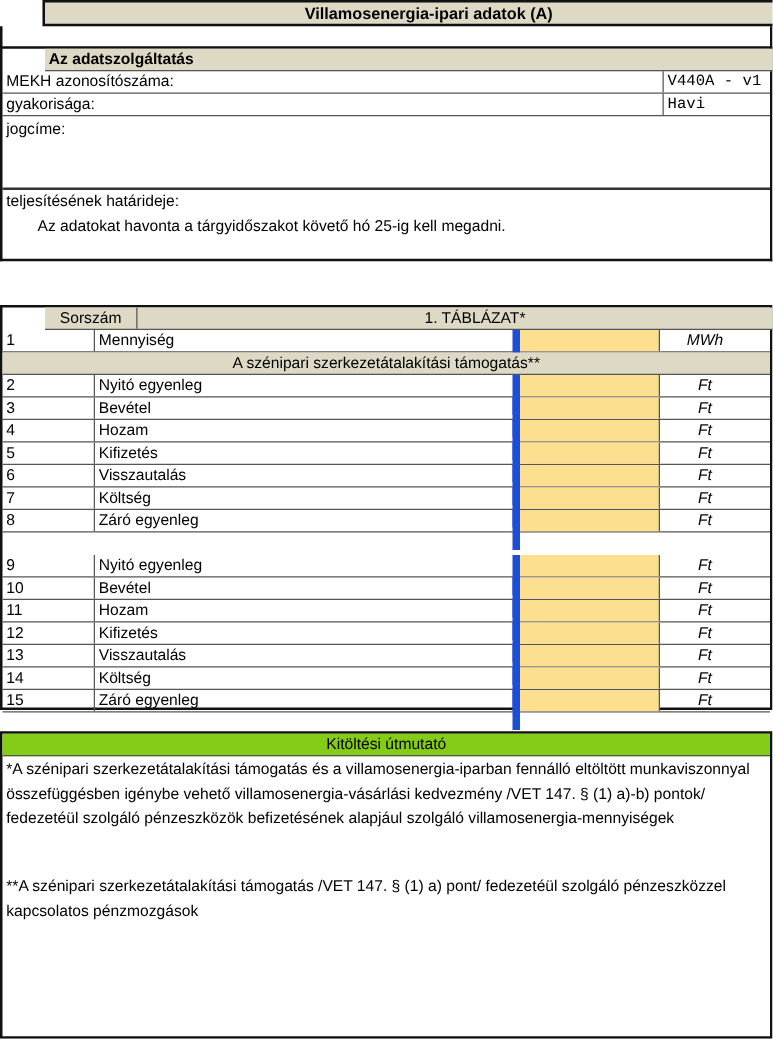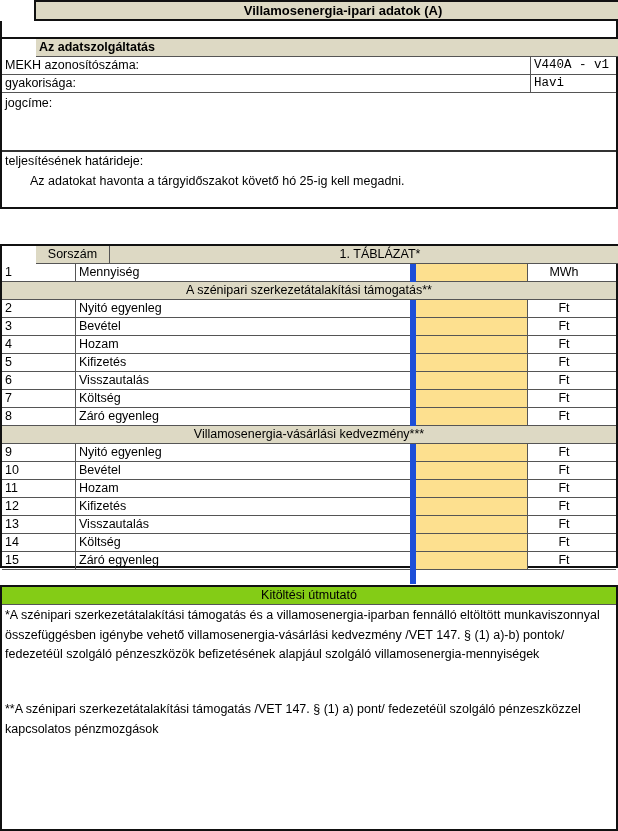--- a/index.html
+++ b/index.html
@@ -19,21 +19,21 @@
   #info .row { position: absolute; left: 0; width: 614px; box-sizing: border-box; border-bottom: 1px solid #555; }
   .lbl { position: absolute; left: 3px; line-height: 17px; }
   .val { position: absolute; left: 528px; line-height: 17px; padding-left: 3px; border-left: 1px solid #555; height: 100%; box-sizing: border-box; font-family: Liberation Mono, monospace; }
 
   
   #tbl { left: 0; top: 244px; width: 618px; height: 324px; border: 2px solid #111; }
   .trow { position: absolute; left: 0; width: 614px; height: 18px; border-bottom: 1px solid #555; box-sizing: border-box; }
   .trow .num { position: absolute; left: 0; width: 74px; height: 17px; padding-left: 3px; line-height: 17px; box-sizing: border-box; border-right: 1px solid #555; }
   .trow .name { position: absolute; left: 74px; width: 340px; height: 32px; padding-left: 3px; line-height: 17px; box-sizing: border-box; border-right: 6px solid #1d4ed8; }
   .trow .inp { position: absolute; left: 414px; width: 112px; height: 17px; box-sizing: border-box; border-right: 1px solid #555; background: #fde08f; }
-  .trow .unit { position: absolute; left: 526px; width: 72px; height: 17px; text-align: center; line-height: 17px; }
+  .trow .unit { position: absolute; left: 526px; width: 72px; height: 17px; text-align: center; line-height: 17px; font-style: italic; }
   .trow.section { background: #ddd9c4; text-align: center; line-height: 17px; }
 
   
   #guide { left: 0; top: 585px; width: 618px; height: 246px; border: 2px solid #111; }
   #guide .ghead { position: absolute; left: 0; top: 0; width: 614px; height: 18px; background: #84cc16; text-align: center; line-height: 17px; border-bottom: 1px solid #555; box-sizing: border-box; }
   #guide p { position: absolute; left: 3px; width: 608px; margin: 0; line-height: 19.5px; white-space: normal; }
 </style>
 </head>
 <body>
 
@@ -110,21 +110,20 @@
         <span class="inp"></span>
         <span class="unit">Ft</span>
       </div>
       <div class="trow" style="top: 162px;">
         <span class="num">8</span>
         <span class="name">Záró egyenleg</span>
         <span class="inp"></span>
         <span class="unit">Ft</span>
       </div>
     </div>
-  <div class="trow section" style="top:180px;">Villamosenergia-vásárlási kedvezmény***</div>
   <div id="sec2">
       <div class="trow" style="top: 198px;">
         <span class="num">9</span>
         <span class="name">Nyitó egyenleg</span>
         <span class="inp"></span>
         <span class="unit">Ft</span>
       </div>
       <div class="trow" style="top: 216px;">
         <span class="num">10</span>
         <span class="name">Bevétel</span>

